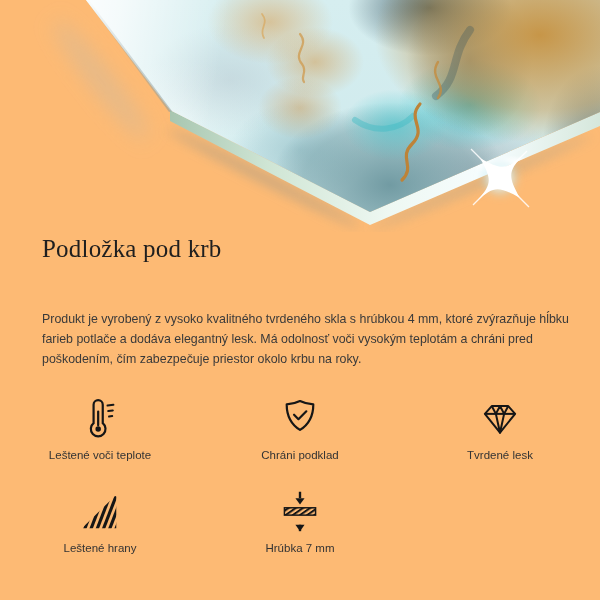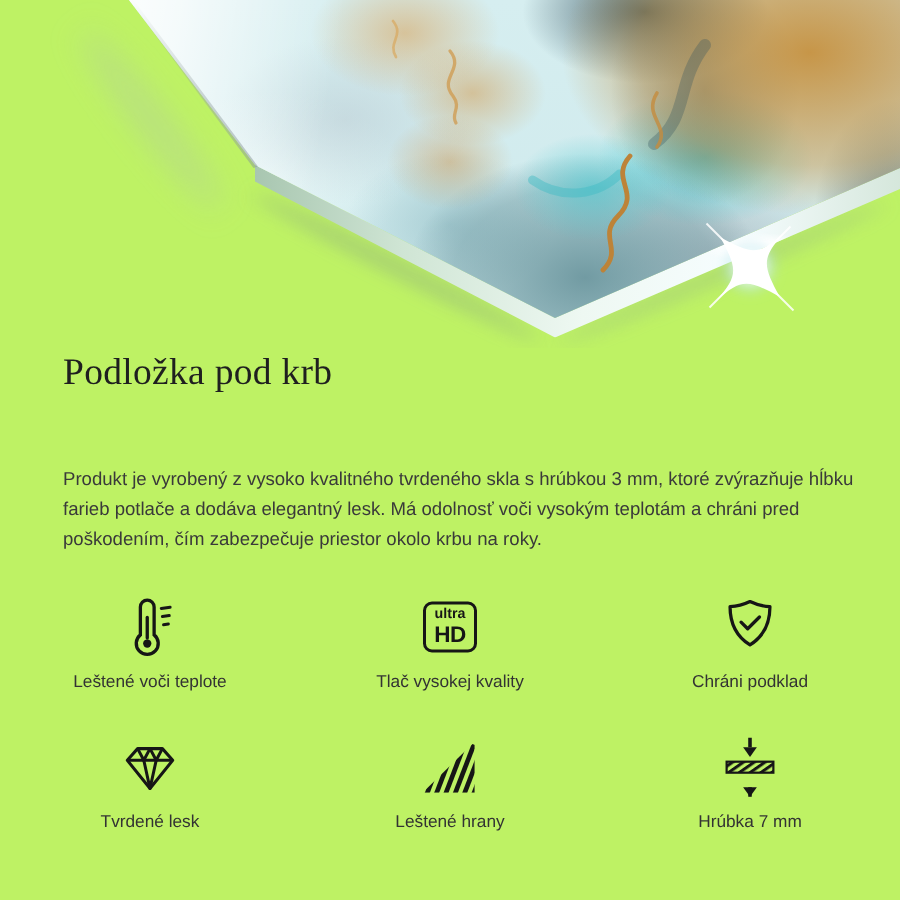--- a/index.html
+++ b/index.html
@@ -1,18 +1,18 @@
 <!DOCTYPE html>
 <html lang="sk"><head>
 <meta charset="utf-8">
 <style>
   * { margin:0; padding:0; box-sizing:border-box; }
   html,body { width:600px; height:600px; background:#fff; }
   body { font-family:"Liberation Sans","DejaVu Sans",sans-serif; color:#2b2b2b; }
-  #stage { position:relative; width:600px; height:600px; overflow:hidden; background:#bef264; }
+  #stage { position:relative; width:600px; height:600px; overflow:hidden; background:#fdba74; }
 
   
   #hero { position:absolute; left:0; top:0; width:600px; height:232px; overflow:hidden; }
 
   .shadow { position:absolute; border-radius:50%; }
   .shadow-left  { left:168px; top:124px; width:215px; height:10px; background:rgba(118,138,142,.38);
                   filter:blur(6px); transform:rotate(27deg); transform-origin:left center; }
   .shadow-right { left:372px; top:224px; width:238px; height:9px; background:rgba(128,148,152,.32);
                   filter:blur(6px); transform:rotate(-23deg); transform-origin:left center; }
   .shadow-upperleft { left:55px; top:10px; width:150px; height:22px; background:rgba(172,186,189,.30);
@@ -118,21 +118,21 @@
       <g transform="rotate(45 38 38)" fill="#ffffff">
         <path d="M38 6 C39.5 28 42 31 66 38 C42 45 39.5 48 38 70 C36.5 48 34 45 10 38 C34 31 36.5 28 38 6 Z"></path>
       </g>
     </svg>
   </section>
 
   <h1 class="title">
     <span>Podložka pod krb</span>
   </h1>
 
-  <p class="desc">Produkt je vyrobený z vysoko kvalitného tvrdeného skla s hrúbkou 3 mm, ktoré zvýrazňuje hĺbku farieb potlače a dodáva elegantný lesk. Má odolnosť voči vysokým teplotám a chráni pred poškodením, čím zabezpečuje priestor okolo krbu na roky.</p>
+  <p class="desc">Produkt je vyrobený z vysoko kvalitného tvrdeného skla s hrúbkou 4 mm, ktoré zvýrazňuje hĺbku farieb potlače a dodáva elegantný lesk. Má odolnosť voči vysokým teplotám a chráni pred poškodením, čím zabezpečuje priestor okolo krbu na roky.</p>
 
   <section class="features">
 
     <div class="feature">
       <div class="ficon">
         <svg class="icon" width="44" height="44" viewBox="0 0 48 48">
           <g fill="none" stroke="#161616" stroke-width="2.4" stroke-linecap="round">
             <path d="M17 29.7 V9.5 a5 5 0 0 1 10 0 v20.2 a8 8 0 1 1 -10 0 Z"></path>
             <line x1="22" y1="17" x2="22" y2="32"></line>
           </g>
@@ -140,29 +140,20 @@
           <g stroke="#161616" stroke-width="2.2" stroke-linecap="round" transform="rotate(-8 36 16)">
             <line x1="33" y1="10" x2="39.5" y2="10"></line>
             <line x1="33" y1="16" x2="38" y2="16"></line>
             <line x1="33" y1="22" x2="36.5" y2="22"></line>
           </g>
         </svg>
       </div>
       <div class="flabel">Leštené voči teplote</div>
     </div>
 
-    <div class="feature">
-      <div class="ficon">
-        <div class="hd-box">
-          <span class="hd-top">ultra</span>
-          <span class="hd-bottom">HD</span>
-        </div>
-      </div>
-      <div class="flabel">Tlač vysokej kvality</div>
-    </div>
 
     <div class="feature">
       <div class="ficon">
         <svg class="icon" width="44" height="44" viewBox="0 0 48 48">
           <g fill="none" stroke="#161616" stroke-width="2.4" stroke-linejoin="round" stroke-linecap="round">
             <path d="M24 5.5 c4.8 2.3 9.6 3.5 14.5 3.7 c0 11.8 -4.6 21.6 -14.5 27.8 c-9.9 -6.2 -14.5 -16 -14.5 -27.8 c4.9 -0.2 9.7 -1.4 14.5 -3.7 Z"></path>
             <path d="M17.5 20.5 l4.8 4.8 l8.6 -8.6"></path>
           </g>
         </svg>
       </div>

